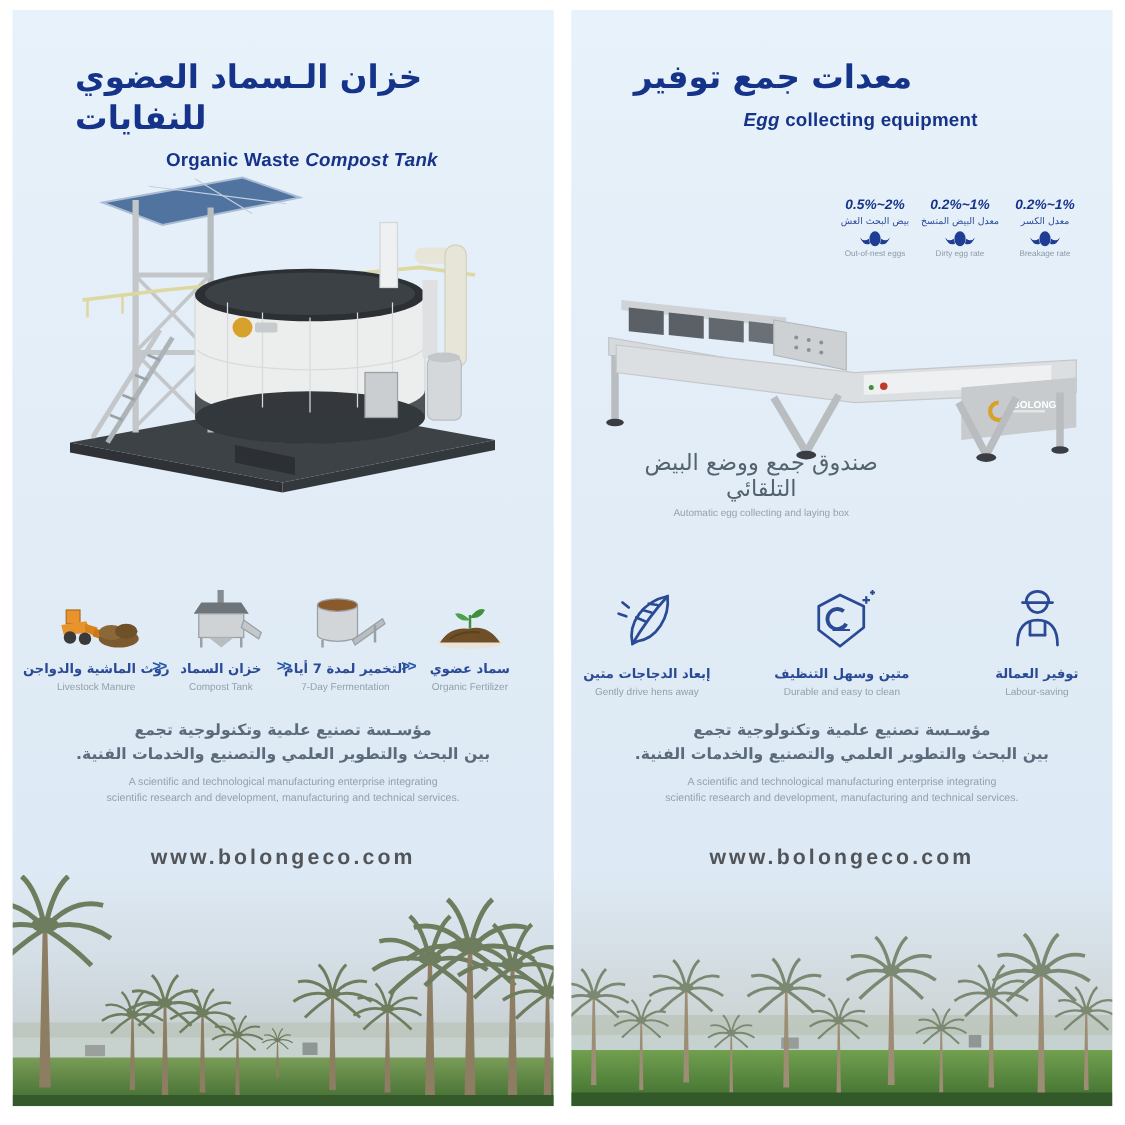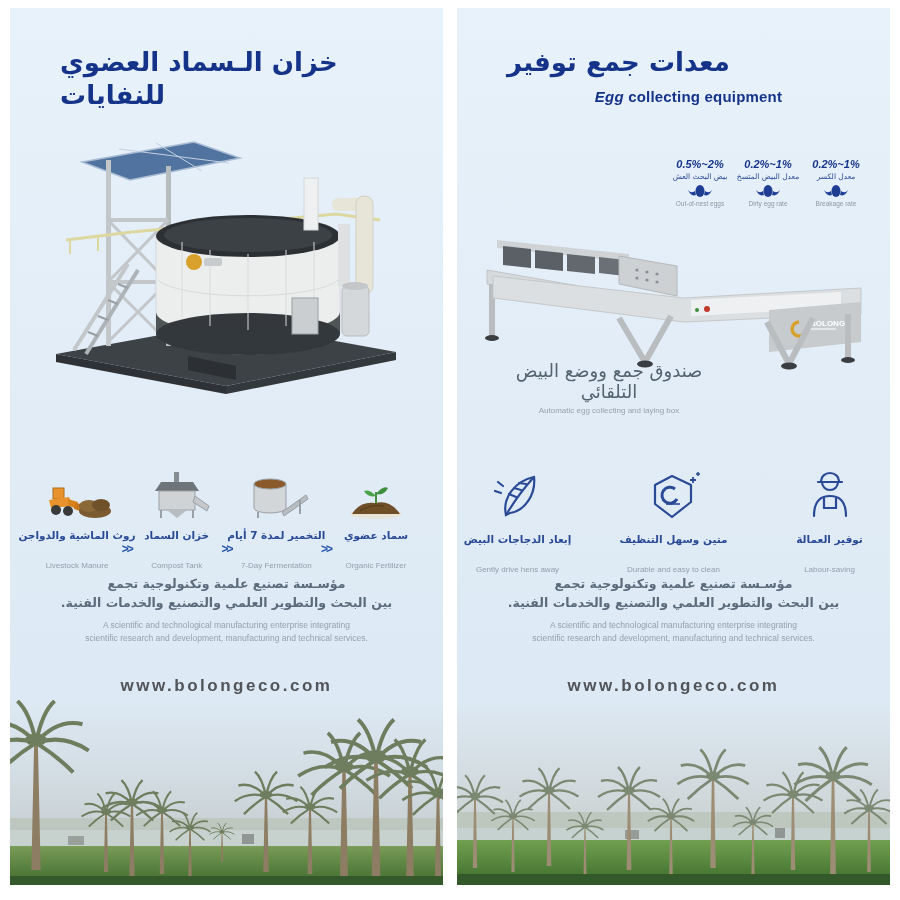--- a/index.html
+++ b/index.html
@@ -33,21 +33,21 @@
 
   .row { position:absolute; top:456px; left:0; right:0; display:flex; align-items:flex-end; justify-content:center; }
   .row.process { padding:0 24px; justify-content:space-between; }
   .row.features { gap:52px; }
   .p-item { display:flex; flex-direction:column; align-items:center; width:86px; }
   .f-item { display:flex; flex-direction:column; align-items:center; width:104px; }
   .p-icon { height:56px; display:flex; align-items:flex-end; }
   .f-icon { height:60px; display:flex; align-items:flex-end; }
   .p-ar, .f-ar { font-family:"DejaVu Sans",sans-serif; font-size:10.5px; font-weight:bold; color:#2b4a96;
                  margin-top:9px; white-space:nowrap; direction:rtl; }
-  .p-en, .f-en { font-size:8px; color:#93a0ab; margin-top:20px; white-space:nowrap; }
+  .p-en, .f-en { font-size:8px; color:#93a0ab; margin-top:4px; white-space:nowrap; }
   .p-sep { font-size:12px; font-weight:bold; color:#2456a8; letter-spacing:-2px; margin-bottom:14px; }
 
   .desc { position:absolute; top:566px; left:0; right:0; text-align:center; }
   .desc-ar { font-family:"DejaVu Sans",sans-serif; font-size:12.5px; font-weight:bold; color:#5b6b7b;
              line-height:1.55; direction:rtl; }
   .desc-en { font-size:8.5px; color:#95a1ac; line-height:1.5; margin-top:6px; }
 
   .website { position:absolute; top:668px; left:0; right:0; text-align:center;
              font-size:17px; font-weight:bold; color:#515459; letter-spacing:2.5px; }
 
@@ -56,20 +56,24 @@
 </style>
 </head>
 <body>
 
 <div class="canvas">
 
   <section class="panel left">
 
     <div class="title-block">
       <div class="title-ar" dir="rtl">خزان الـسماد العضوي للنفايات</div>
+      <div class="title-en">
+        <span>Organic Waste</span>
+        <em>Compost Tank</em>
+      </div>
     </div>
 
     <div class="machine compost">
       <svg viewBox="0 0 380 262">
 
         <polygon points="20,218 190,250 360,216 195,186" fill="#3d4247"></polygon>
         <polygon points="20,218 190,250 190,258 20,226" fill="#2e3237"></polygon>
         <polygon points="360,216 190,250 190,258 360,224" fill="#33383d"></polygon>
 
         <polygon points="46,26 158,6 204,22 94,44" fill="#51739f" stroke="#a9bcd4" stroke-width="1.5"></polygon>
@@ -353,21 +357,21 @@
           <svg width="56" height="56" viewBox="0 0 56 56" fill="none" stroke="#2b4a96" stroke-width="2.2" stroke-linecap="round">
             <path d="M16,47 C12,30 25,13 44,9 C46,26 35,43 20,45 Z"></path>
             <path d="M44,9 C33,21 25,32 16,47"></path>
             <path d="M36,16 L29,15"></path>
               <path d="M31,22 L24,20"></path>
               <path d="M26,29 L19,26"></path>
             <path d="M8,14 L13,18"></path>
               <path d="M5,23 L11,25"></path>
           </svg>
         </div>
-        <div class="f-ar" dir="rtl">إبعاد الدجاجات البيض</div>
+        <div class="f-ar" dir="rtl">إبعاد الدجاجات متين</div>
         <div class="f-en">Gently drive hens away</div>
       </div>
       <div class="f-item">
         <div class="f-icon">
           <svg width="56" height="56" viewBox="0 0 56 56">
             <path d="M26,8 L45,17 L45,34 L26,49 L9,36 L9,17 Z" fill="none" stroke="#2b4a96" stroke-width="2.2" stroke-linejoin="round"></path>
             <path d="M29,21 a8,8 0 1 0 2,10" fill="none" stroke="#2b4a96" stroke-width="3"></path>
             <line x1="20" y1="36" x2="34" y2="36" stroke="#2b4a96" stroke-width="1.6"></line>
             <path d="M47,9 L47,15 M44,12 L50,12" stroke="#2b4a96" stroke-width="1.8"></path>
             <path d="M52,4 L52,8 M50,6 L54,6" stroke="#2b4a96" stroke-width="1.5"></path>

